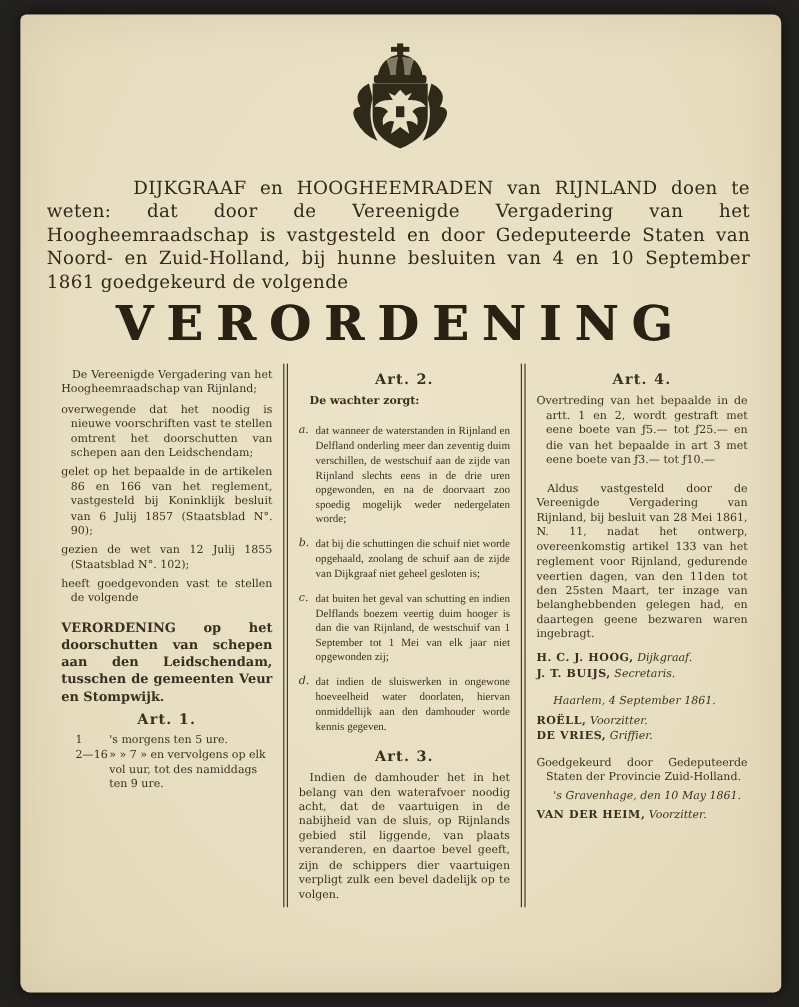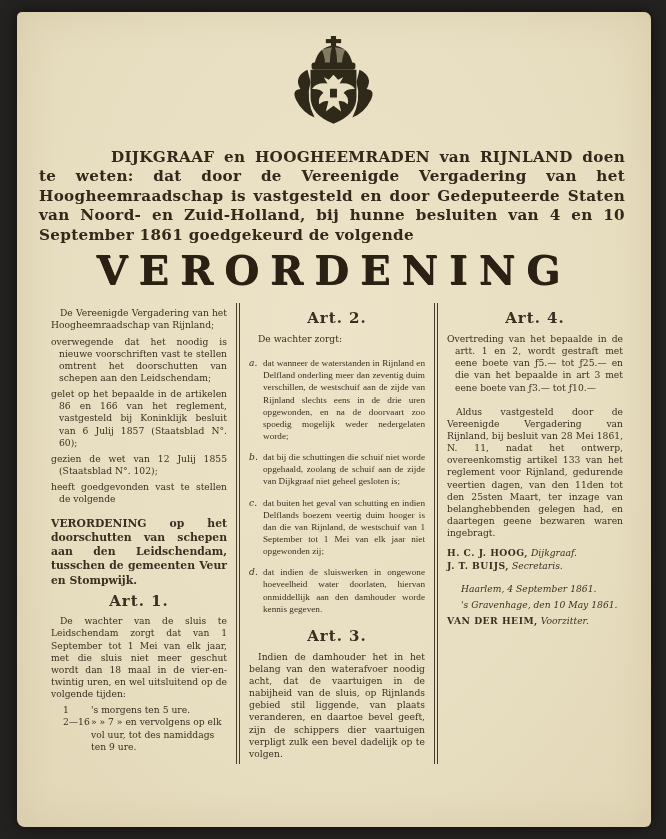--- a/index.html
+++ b/index.html
@@ -15,21 +15,21 @@
     border-radius:5px 7px 6px 8px;
     box-shadow:0 0 14px rgba(0,0,0,.6), inset 0 0 40px rgba(120,100,60,.12);
     color:#382d1f;
     overflow:hidden;
   }
   
   .crest{width:100%;text-align:center;margin-top:24px;height:104px;}
   
   .intro{
     margin:8px 26px 0 22px;
-    font-size:15.2px;font-weight:bold;line-height:1.28;
+    font-size:15.2px;font-weight:normal;line-height:1.28;
     text-align:justify;text-indent:72px;color:#33281a;
     letter-spacing:.3px;
   }
   
   .title{
     margin-top:4px;text-align:center;
     font-size:40px;font-weight:bold;letter-spacing:11px;
     color:#2b2014;line-height:1.05;
     text-shadow:.5px .5px 0 #2b2014;
     white-space:nowrap;
@@ -51,21 +51,21 @@
     font-size:9.2px;line-height:1.32;text-align:justify;color:#3a2f20;
   }
   .divider{
     flex:none;width:2px;margin:0 1px;
     border-left:1px solid #463a28;border-right:1px solid #463a28;
   }
   .col p{margin:0 0 4px 0;}
   .hang{padding-left:8px;text-indent:-8px;}
   .ind{text-indent:9px;}
   .art-heading{
-    text-align:center;font-weight:bold;font-size:15px;
+    text-align:center;font-weight:bold;font-size:12px;
     letter-spacing:1px;margin:10px 0 7px 0;text-indent:0;
   }
   .gap-top{margin-top:12px !important;}
   .bold-par{font-weight:bold;font-size:10.8px;line-height:1.3;}
   .sched{margin:2px 0 0 0;}
   .sched-row{display:flex;}
   .sched-num{flex:none;width:40px;padding-left:12px;box-sizing:border-box;}
   .sched-text{flex:1;text-align:left;}
   .item-row{display:flex;margin-bottom:9px;}
   .item-letter{flex:none;width:14px;font-style:italic;}
@@ -104,45 +104,44 @@
 
   <div class="intro">DIJKGRAAF en HOOGHEEMRADEN van RIJNLAND doen te weten: dat door de Vereenigde Vergadering van het Hoogheemraadschap is vastgesteld en door Gedeputeerde Staten van Noord- en Zuid-Holland, bij hunne besluiten van 4 en 10 September 1861 goedgekeurd de volgende</div>
 
   <div class="title">VERORDENING</div>
 
   <div class="columns">
 
     <div class="col">
       <p class="ind">De Vereenigde Vergadering van het Hoogheemraadschap van Rijnland;</p>
       <p class="hang">overwegende dat het noodig is nieuwe voorschriften vast te stellen omtrent het doorschutten van schepen aan den Leidschendam;</p>
-      <p class="hang">gelet op het bepaalde in de artikelen 86 en 166 van het reglement, vastgesteld bij Koninklijk besluit van 6 Julij 1857 (Staatsblad N°. 60);</p>
+      <p class="hang">gelet op het bepaalde in de artikelen 86 en 166 van het reglement, vastgesteld bij Koninklijk besluit van 6 Julij 1857 (Staatsblad N°. 90);</p>
       <p class="hang">gezien de wet van 12 Julij 1855 (Staatsblad N°. 102);</p>
       <p class="hang">heeft goedgevonden vast te stellen de volgende</p>
       <p class="bold-par gap-top">VERORDENING op het doorschutten van schepen aan den Leidschendam, tusschen de gemeenten Veur en Stompwijk.</p>
       <p class="art-heading">Art. 1.</p>
-      <p class="ind">De wachter van de sluis te Leidschendam zorgt dat van 1 September tot 1 Mei van elk jaar, met die sluis niet meer geschut wordt dan 18 maal in de vier-en-twintig uren, en wel uitsluitend op de volgende tijden:</p>
       <div class="sched">
         <div class="sched-row">
           <span class="sched-num">1</span>
           <span class="sched-text">'s morgens ten 5 ure.</span>
         </div>
         <div class="sched-row">
           <span class="sched-num">2—16</span>
           <span class="sched-text">»  » 7 »  en vervolgens op elk vol uur, tot des namiddags ten 9 ure.</span>
         </div>
 
       </div>
 
     </div>
 
     <div class="divider"></div>
 
     <div class="col">
       <p class="art-heading" style="margin-top:2px;">Art. 2.</p>
-      <p class="ind" style="margin-bottom:12px;">De wachter zorgt:</p>
+      <p class="ind" style="margin-bottom:12px;font-weight:bold;">De wachter zorgt:</p>
       <div class="item-row">
         <span class="item-letter">a.</span>
         <span class="item-text">dat wanneer de waterstanden in Rijnland en Delfland onderling meer dan zeventig duim verschillen, de westschuif aan de zijde van Rijnland slechts eens in de drie uren opgewonden, en na de doorvaart zoo spoedig mogelijk weder nedergelaten worde;</span>
       </div>
       <div class="item-row">
         <span class="item-letter">b.</span>
         <span class="item-text">dat bij die schuttingen die schuif niet worde opgehaald, zoolang de schuif aan de zijde van Dijkgraaf niet geheel gesloten is;</span>
       </div>
       <div class="item-row">
         <span class="item-letter">c.</span>
@@ -168,21 +167,32 @@
           <span class="sig-name">H. C. J. HOOG,</span>
           <span class="sig-role">Dijkgraaf.</span>
         </div>
         <div class="sig-line">
           <span class="sig-name">J. T. BUIJS,</span>
           <span class="sig-role">Secretaris.</span>
         </div>
       </div>
 
       <p class="date-line">Haarlem, 4 September 1861.</p>
-
+      <div class="sig-block" style="margin-top:0;">
+        <div class="sig-line">
+          <span class="sig-name">ROËLL,</span>
+          <span class="sig-role">Voorzitter.</span>
+        </div>
+        <div class="sig-line">
+          <span class="sig-name">DE VRIES,</span>
+          <span class="sig-role">Griffier.</span>
+        </div>
+      </div>
+
+      <p class="hang">Goedgekeurd door Gedeputeerde Staten der Provincie Zuid-Holland.</p>
       <p class="date-line">'s Gravenhage, den 10 May 1861.</p>
       <div class="sig-block" style="margin-top:0;">
         <div class="sig-line">
           <span class="sig-name">VAN DER HEIM,</span>
           <span class="sig-role">Voorzitter.</span>
         </div>
 
       </div>
 
     </div>

